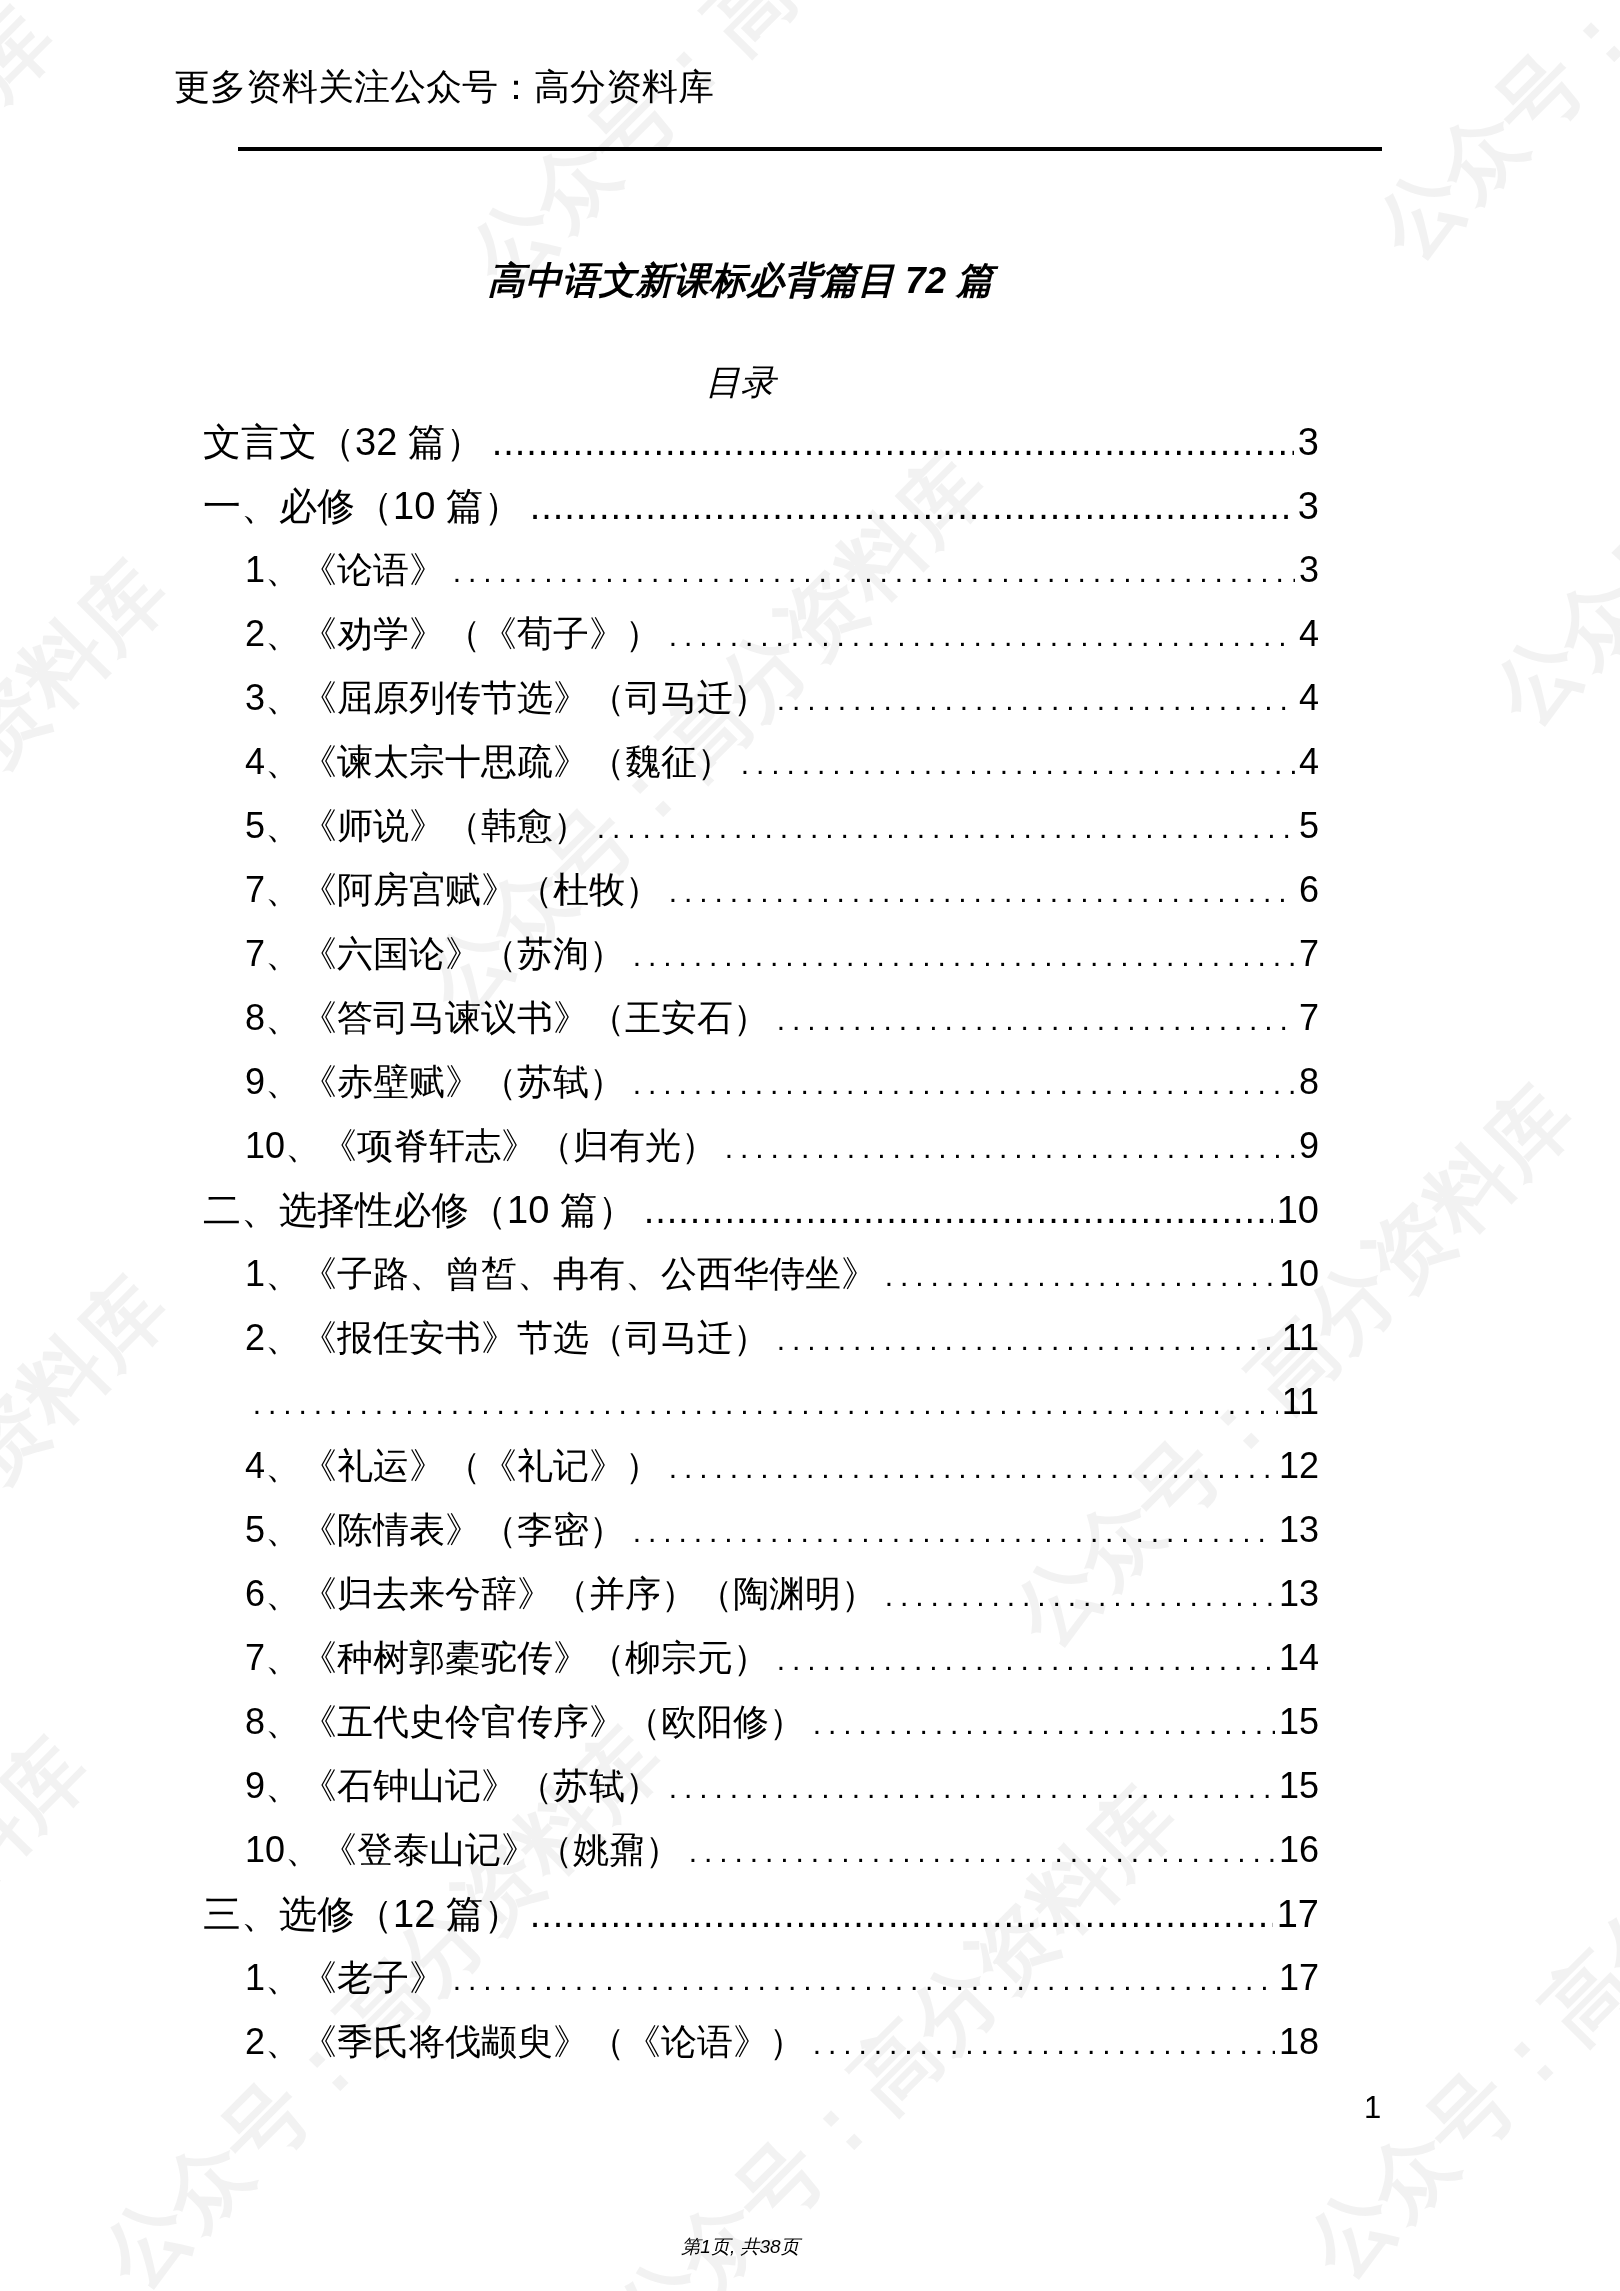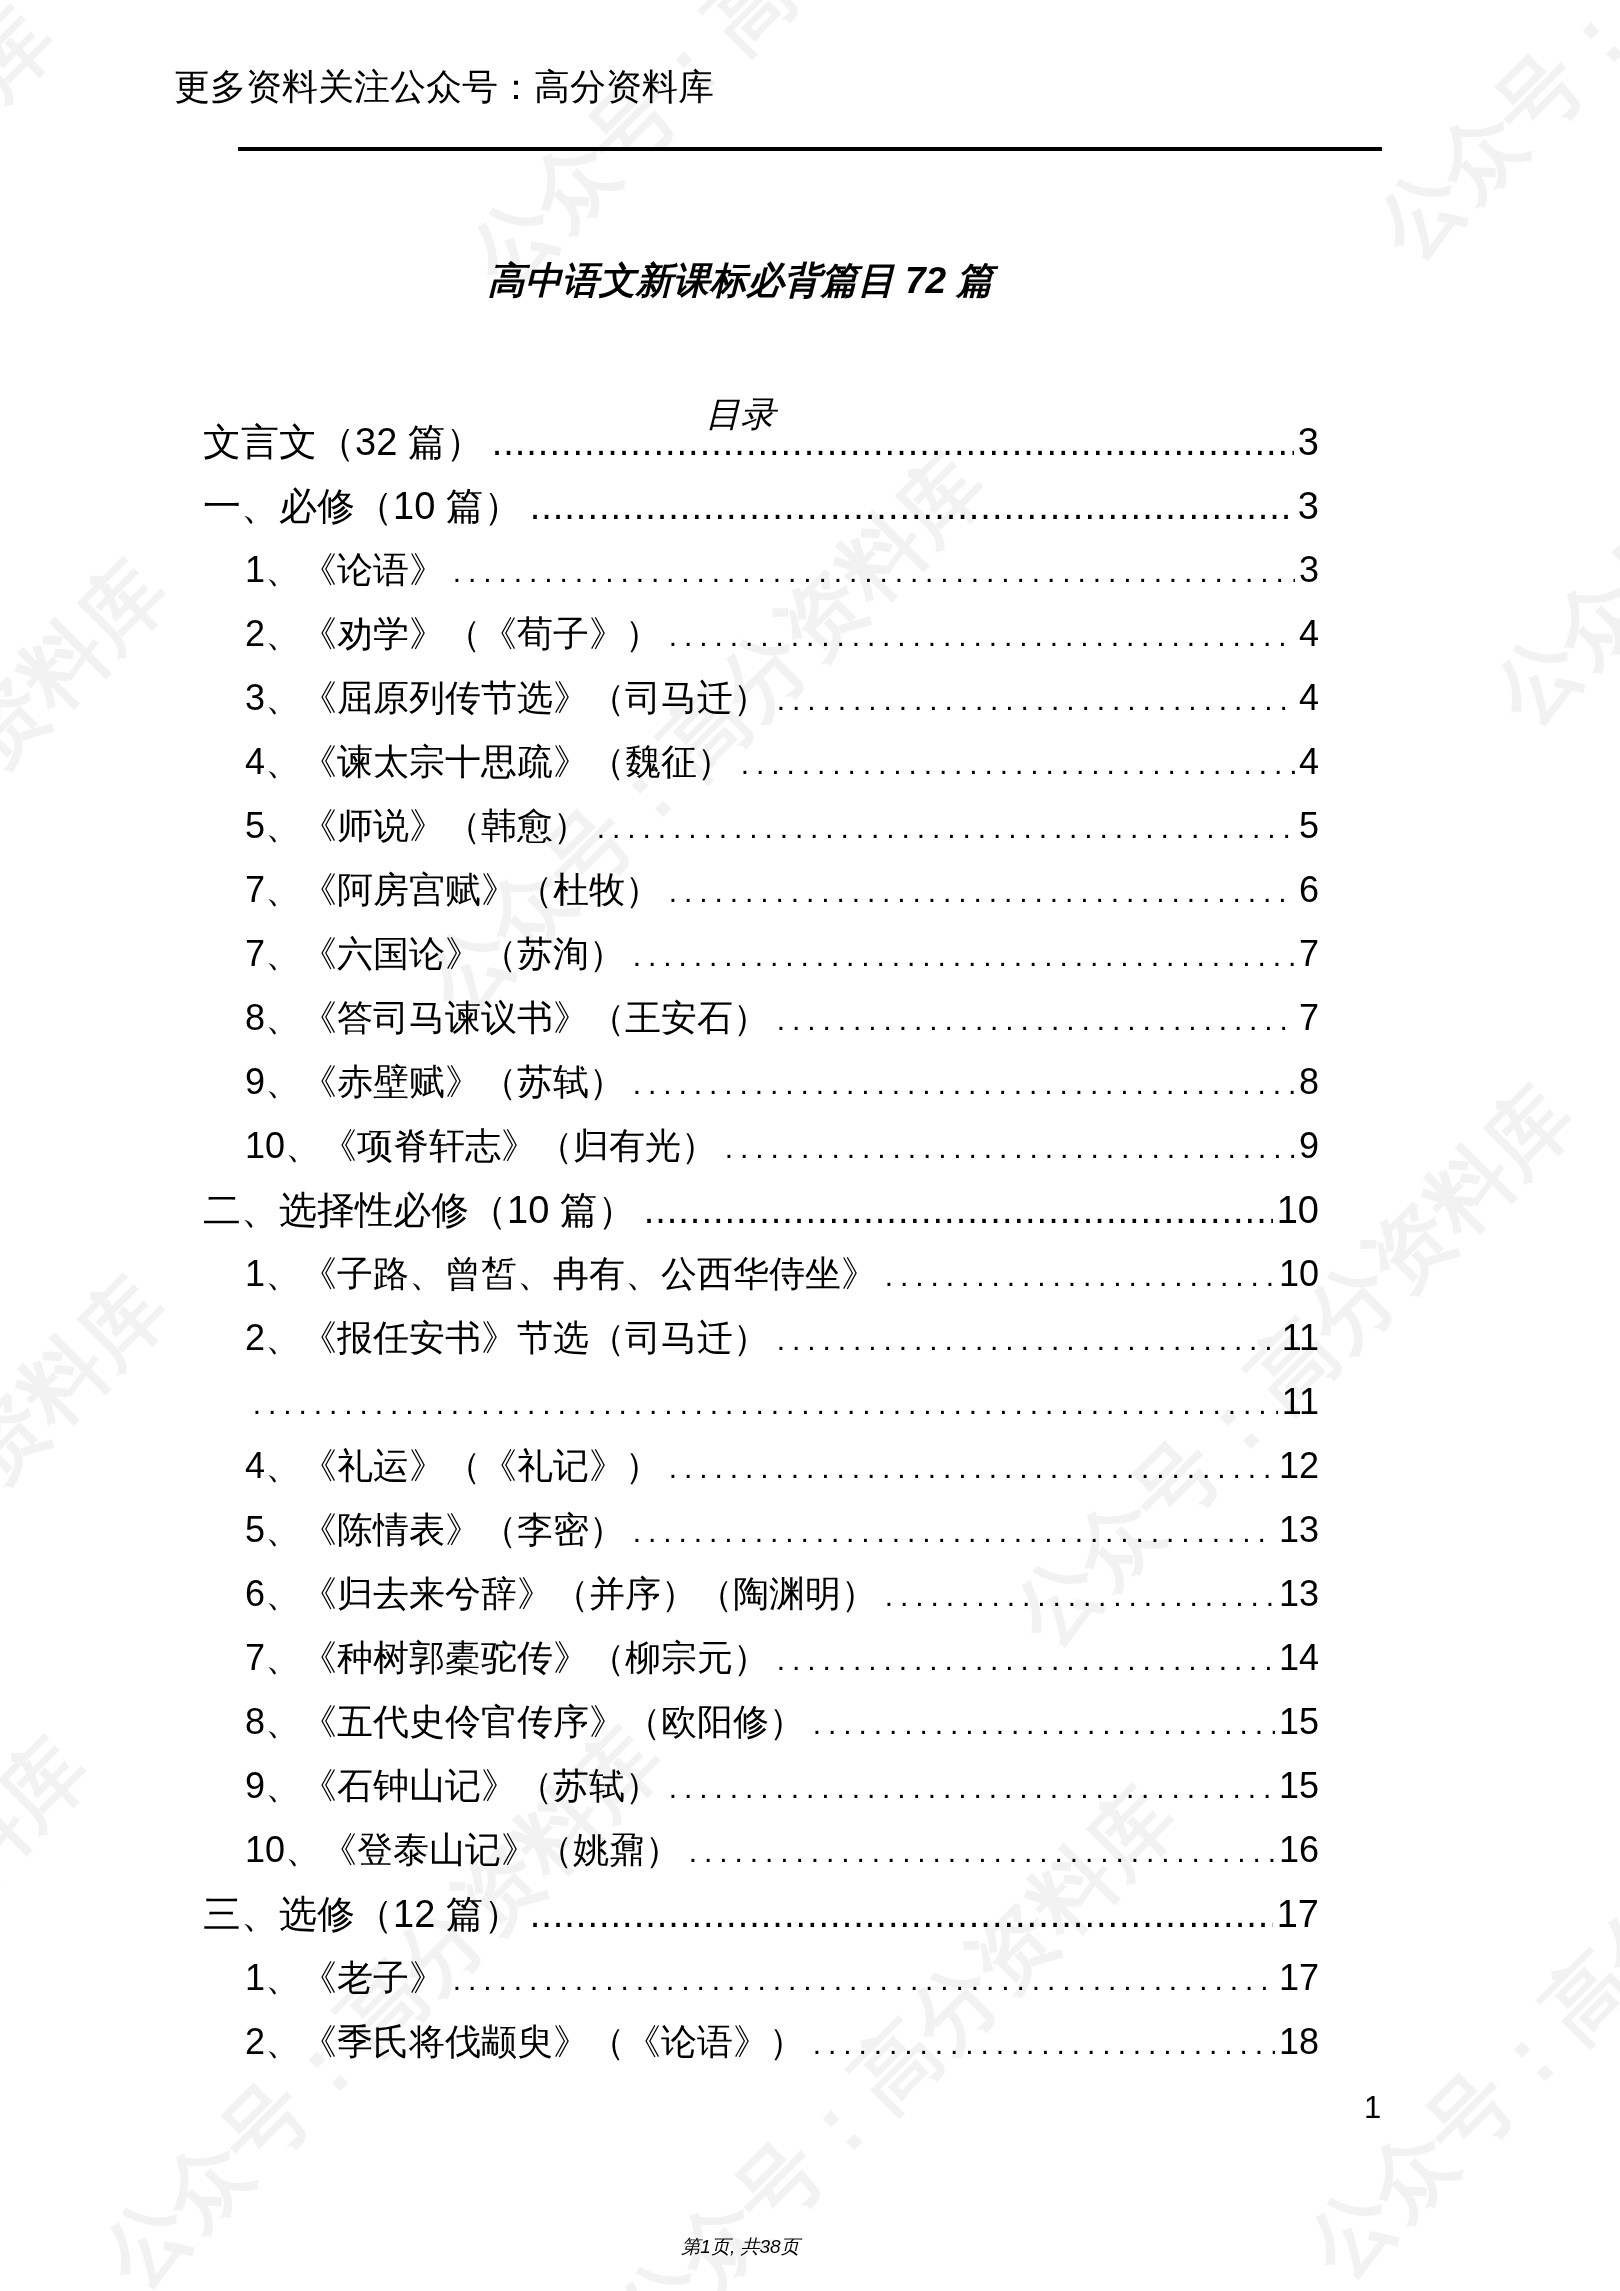--- a/index.html
+++ b/index.html
@@ -29,21 +29,21 @@
     position:absolute; left:174px; top:67px;
     font-size:36px; line-height:1.1;
   }
   .header-rule {
     position:absolute; left:238px; top:147px;
     width:1144px; height:3.9px; background:#000;
   }
   
   .band { position:absolute; left:162px; width:1157px; text-align:center;font-style:italic; }
   .doc-title { top:256px; font-size:37px; font-weight:bold; }
-  .toc-heading { top:359px; font-size:35px;margin-top:32px; }
+  .toc-heading { top:359px; font-size:35px; }
   
   .toc-list { position:absolute; left:162px; top:410px; width:1157px; }
   .toc-row {
     display:flex; align-items:baseline;
     height:64px; line-height:64px;
     overflow:hidden;
   }
   .toc-row.l1 { font-size:38px; font-weight:normal; padding-left:41px; }
   .toc-row.l2 { font-size:36px; padding-left:83px; }
   .toc-text { white-space:nowrap; }

